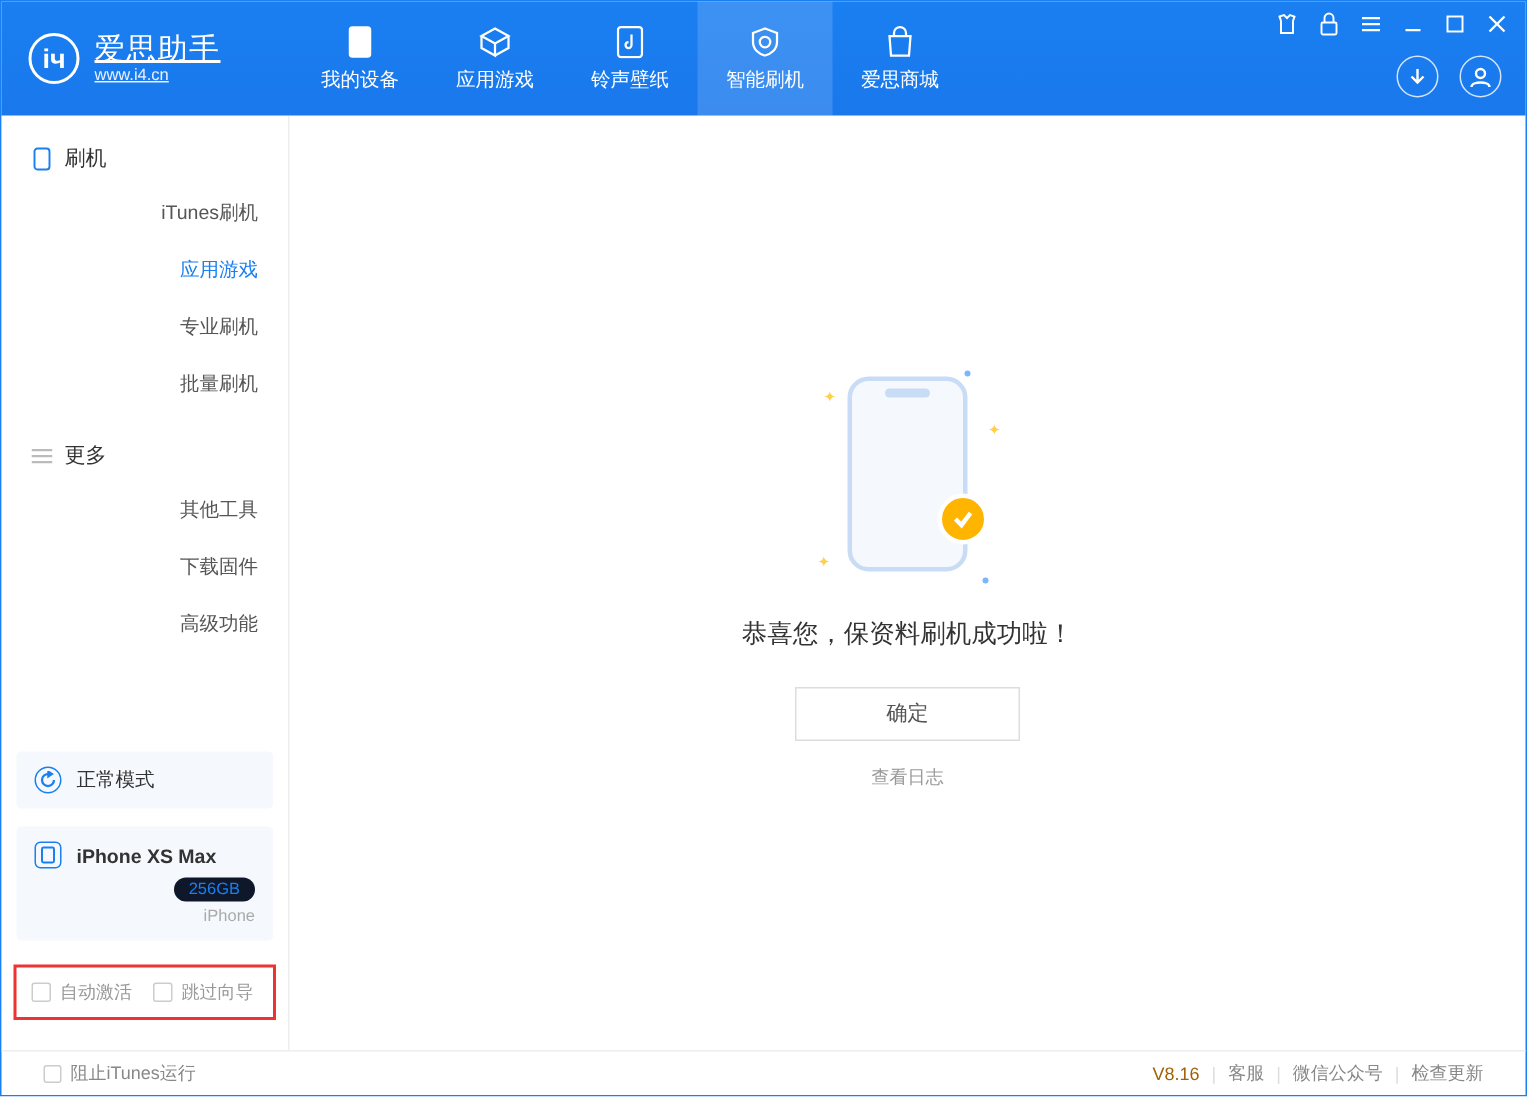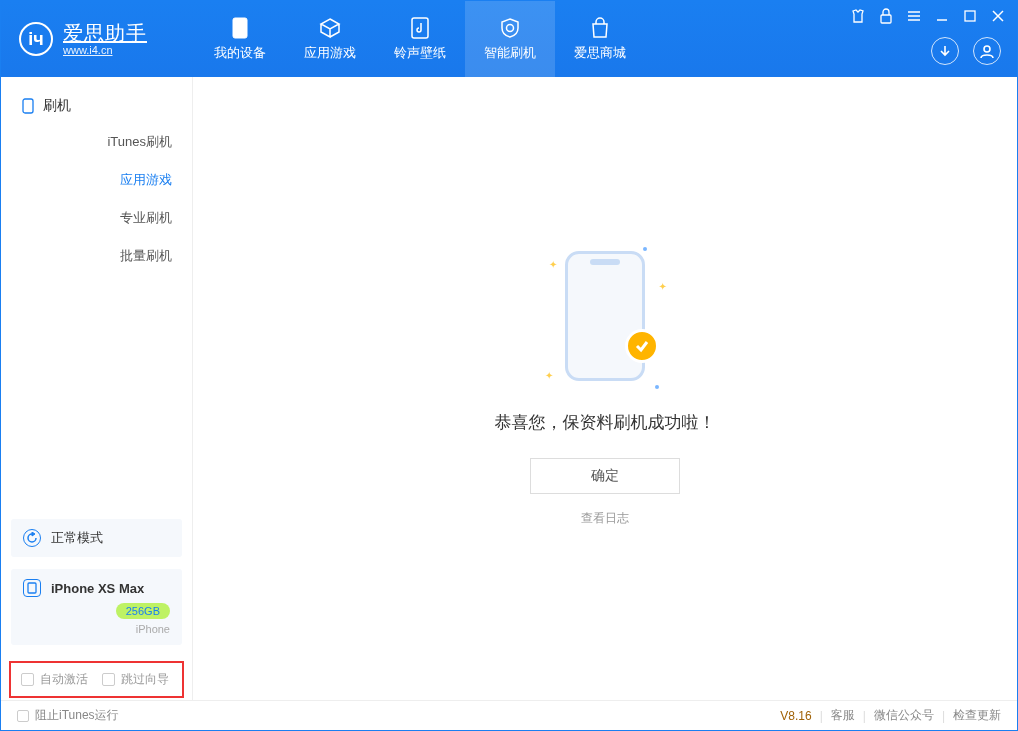--- a/index.html
+++ b/index.html
@@ -32,39 +32,39 @@
 .sb-item.active { color:#1a7ff1; }
 .sb-spacer { flex:1; }
 .sb-card { margin:6px 10px; background:#f5f8fc; border-radius:3px; padding:10px 12px; display:flex; align-items:center; gap:10px; cursor:pointer;}
 .sb-card .cic { width:18px; height:18px; border:1.5px solid #1a7ff1; border-radius:50%; display:flex; align-items:center; justify-content:center;}
 .sb-card .cic svg { stroke:#1a7ff1; fill:none;}
 .sb-card .txt { font-size:13px; color:#333; font-weight:400;}
 .device-card { margin:6px 10px 10px 10px; background:#f5f8fc; border-radius:3px; padding:10px 12px; cursor:pointer;}
 .device-card .row1 { display:flex; align-items:center; gap:10px;}
 .device-card .pic { width:18px; height:18px; border:1.5px solid #1a7ff1; border-radius:4px; display:flex; align-items:center; justify-content:center;}
 .device-card .name { font-size:13px; font-weight:600; color:#333;}
-.device-card .badge { display:inline-block; margin:6px 0 0 28px; background:#bef264; color:#1a7ff1; font-size:11px; padding:2px 10px; border-radius:10px;}
+.device-card .badge { display:inline-block; margin:6px 0 0 28px; background:#0f172a; color:#1a7ff1; font-size:11px; padding:2px 10px; border-radius:10px;}
 .device-card .sub { margin-left:16px; font-size:11px; color:#aaa; margin-top:4px;}
-.sb-bottom { border:2px solid #e33; margin:6px 8px 2px 8px; padding:8px 10px; display:flex; align-items:center; gap:14px;}
+.sb-bottom { border:2px solid #e33; margin:6px 8px 20px 8px; padding:8px 10px; display:flex; align-items:center; gap:14px;}
 .chk { display:flex; align-items:center; gap:6px; font-size:12px; color:#999; cursor:pointer;}
 .chk .box { width:13px; height:13px; border:1px solid #ccc; border-radius:2px;}
 .content { flex:1; display:flex; flex-direction:column; align-items:center; justify-content:center; position:relative;}
 .illus { width:120px; height:140px; position:relative; margin-bottom:20px;}
 .phone { width:80px; height:130px; border:3px solid #c9dcf5; border-radius:14px; background:#f5f8fc; margin:0 auto; position:relative;}
 .phone::before { content:""; position:absolute; top:5px; left:50%; transform:translateX(-50%); width:30px; height:6px; background:#c9dcf5; border-radius:3px;}
 .check-badge { position:absolute; right:6px; bottom:28px; width:34px; height:34px; background:#ffb400; border-radius:50%; display:flex; align-items:center; justify-content:center; border:3px solid #fff;}
 .check-badge svg { stroke:#fff; stroke-width:3; fill:none;}
 .sparkle { position:absolute; color:#ffcf4d; font-size:10px;}
 .s1{top:8px;left:4px;} .s2{top:30px;right:-2px;} .s3{bottom:10px;left:0;}
 .dot { position:absolute; width:4px; height:4px; background:#7ab6ff; border-radius:50%;}
 .d1{top:-4px;right:18px;} .d2{bottom:2px;right:6px;}
 .msg { font-size:17px; color:#333; margin-bottom:24px;}
 .ok-btn { width:150px; height:36px; border:1px solid #ddd; background:#fff; font-size:14px; color:#555; cursor:pointer; margin-bottom:16px;}
 .log-link { font-size:12px; color:#999; cursor:pointer;}
-.statusbar { height:30px; border-top:1px solid #eee; display:flex; align-items:center; padding:0 16px; font-size:12px; color:#888;}
+.statusbar { height:30px; border-top:1px solid #eee; display:flex; align-items:center; padding:0 28px; font-size:12px; color:#888;}
 .statusbar .left { display:flex; align-items:center; gap:6px;}
 .statusbar .left .box { width:12px; height:12px; border:1px solid #ccc; border-radius:2px;}
 .statusbar .right { margin-left:auto; display:flex; align-items:center; gap:8px;}
 .statusbar .right .sep { color:#ddd;}
 .statusbar .right span { cursor:pointer;}
 .statusbar .ver { color:#a16207;}
 </style>
 </head>
 <body>
 
@@ -184,20 +184,35 @@
               <svg width="12" height="16" viewBox="0 0 12 16">
                 <rect x="1" y="1" width="10" height="14" rx="2" fill="none" stroke="#1a7ff1" stroke-width="1.3"></rect>
               </svg>
             </span>
           <span>刷机</span>
         </div>
         <div class="sb-item">iTunes刷机</div>
         <div class="sb-item active">应用游戏</div>
         <div class="sb-item">专业刷机</div>
         <div class="sb-item">批量刷机</div>
+      </div>
+      <div class="sb-section">
+        <div class="sb-header more">
+          <span class="ic">
+              <svg width="14" height="12" viewBox="0 0 14 12">
+                <line x1="0" y1="2" x2="14" y2="2" stroke="#bbb" stroke-width="1.5"></line>
+                <line x1="0" y1="6" x2="14" y2="6" stroke="#bbb" stroke-width="1.5"></line>
+                <line x1="0" y1="10" x2="14" y2="10" stroke="#bbb" stroke-width="1.5"></line>
+              </svg>
+            </span>
+          <span>更多</span>
+        </div>
+        <div class="sb-item">其他工具</div>
+        <div class="sb-item">下载固件</div>
+        <div class="sb-item">高级功能</div>
       </div>
 
       <div class="sb-spacer"></div>
 
       <div class="sb-card">
         <div class="cic">
             <svg width="12" height="12" viewBox="0 0 12 12">
               <path d="M10 6 A4 4 0 1 1 6 2" stroke-width="1.5"></path>
               <path d="M6 0 L6 4 L9 2 Z" fill="#1a7ff1"></path>
             </svg>

